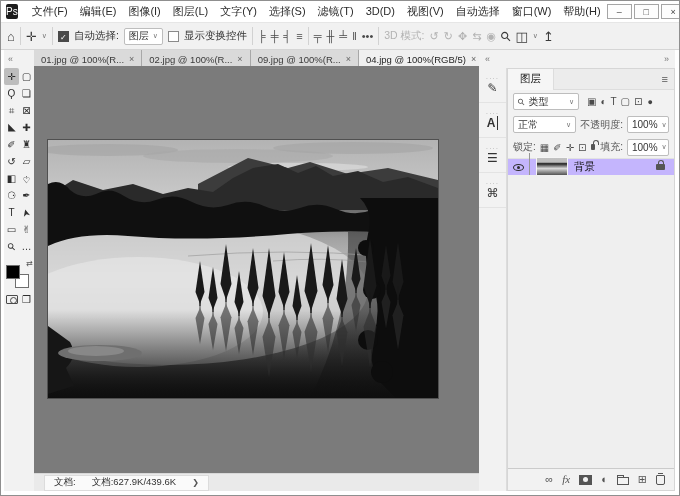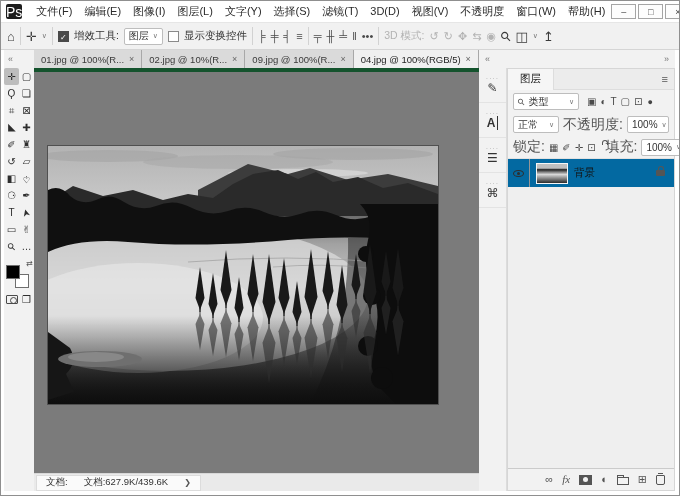--- a/index.html
+++ b/index.html
@@ -1,20 +1,20 @@
 <!DOCTYPE html>
 <html><head>
 <meta charset="utf-8">
 <style>
   *{box-sizing:border-box;margin:0;padding:0;font-family:"Liberation Sans","DejaVu Sans",sans-serif;-webkit-user-select:none}
   html,body{width:680px;height:496px;background:#d0d0d0}
   .window{width:680px;height:496px;border:1px solid #8f8f8f;background:#fff;display:flex;flex-direction:column;overflow:hidden}
   
   .menubar{height:22px;background:#fff;display:flex;align-items:center;padding:0 5px;gap:0;border-bottom:1px solid #e6e6e6;flex:0 0 auto}
-  .pslogo{width:17px;height:15px;background:#1d1d1d;color:#fff;font-size:14px;display:grid;place-items:center;border-radius:2px;margin-right:8px}
+  .pslogo{width:17px;height:15px;background:#1d1d1d;color:#fff;font-size:10px;display:grid;place-items:center;border-radius:2px;margin-right:8px}
   .menuitem{font-size:11px;color:#2b2b2b;padding:0 6px;line-height:21px;white-space:nowrap}
   .winctrls{margin-left:auto;display:flex;gap:2px}
   .wbtn{width:25px;height:15px;border:1px solid #a5a5a5;background:#fdfdfd;font-size:9px;color:#444;display:grid;place-items:center}
   
   .optionsbar{height:27px;background:#f1f1f1;border-bottom:1px solid #d5d5d5;display:flex;align-items:center;padding:0 6px;gap:5px;flex:0 0 auto;white-space:nowrap}
   .obicon{font-size:13px;color:#3a3a3a;display:inline-block;line-height:1}
   .vsep{width:1px;height:18px;background:#d2d2d2;flex:0 0 auto}
   .caret{font-size:7px;color:#777;display:inline-block}
   .cb{width:11px;height:11px;border:1px solid #8a8a8a;background:#fff;flex:0 0 auto;position:relative}
   .cb.on{background:#4a4a4a;border-color:#4a4a4a}
@@ -37,51 +37,51 @@
   .tcell.selected{background:#bdbdbd;border-radius:2px}
   .tg{font-size:10px;color:#2e2e2e;line-height:1;display:inline-block}
   .swatches{position:relative;width:28px;height:32px;margin:4px auto 0}
   .fgswatch{position:absolute;left:1px;top:6px;width:14px;height:14px;background:#000;border:1px solid #6e6e6e;z-index:2}
   .bgswatch{position:absolute;left:10px;top:15px;width:14px;height:14px;background:#fff;border:1px solid #6e6e6e;z-index:1}
   .swapicon{position:absolute;right:0;top:0;font-size:8px;color:#555}
   .qmask{width:12px;height:9px;border:1px solid #4a4a4a;border-radius:1px;position:relative}
   .qmask:after{content:"";position:absolute;left:3px;top:1px;width:5px;height:5px;border:1px solid #4a4a4a;border-radius:50%}
   
   .centercol{flex:1;display:flex;flex-direction:column;min-width:0}
-  .tabstrip{height:22px;background:#14532d;display:flex;flex:0 0 auto;overflow:hidden}
+  .tabstrip{height:16px;background:#14532d;display:flex;flex:0 0 auto;overflow:hidden}
   .tab{height:18px;display:flex;align-items:center;gap:5px;padding:0 7px;font-size:9.5px;color:#3a3a3a;background:#dadada;border-right:1px solid #a8a8a8;white-space:nowrap;cursor:pointer}
   .tab.active{background:#f0f0f0;color:#1f1f1f}
   .tabclose{font-size:9px;color:#666}
   .canvas{flex:1;background:#7b7b7b;position:relative;overflow:hidden}
   .photo{position:absolute;left:14px;top:74px;width:390px;height:258px;outline:1px solid rgba(0,0,0,.35)}
   .statusbar{height:18px;background:#eaeaea;display:flex;align-items:center;flex:0 0 auto;border-top:1px solid #d8d8d8}
-  .docfield{height:16px;background:#fafafa;border:1px solid #dcdcdc;display:flex;align-items:center;gap:16px;padding:0 9px;margin-left:2px;font-size:9.5px;color:#333}
+  .docfield{height:16px;background:#fafafa;border:1px solid #dcdcdc;display:flex;align-items:center;gap:16px;padding:0 9px;margin-left:10px;font-size:9.5px;color:#333}
   .chev{font-size:8px;color:#555}
   
   .dockcol{width:196px;display:flex;flex-direction:column;flex:0 0 auto}
   .dockheader{height:18px;background:#f2f2f2;display:flex;align-items:center;justify-content:space-between;padding:0 6px;font-size:9px;color:#777;flex:0 0 auto}
   .dockbody{flex:1;display:flex;min-height:0}
   .iconstrip{width:28px;background:#f2f2f2;border-right:1px solid #dcdcdc;display:flex;flex-direction:column;flex:0 0 auto}
   .dockitem{height:35px;display:flex;flex-direction:column;align-items:center;justify-content:center;border-bottom:1px solid #e3e3e3;cursor:pointer}
   .dockitem:before{content:"····";font-size:7px;line-height:5px;letter-spacing:1px;color:#bbb}
   .dicon{font-size:12px;color:#333;line-height:14px}
   .dicon.charA{border-right:1.5px solid #333;padding-right:2px;font-weight:bold}
   
   .layerspanel{flex:1;background:#f2f2f2;border:1px solid #d6d6d6;display:flex;flex-direction:column;min-width:0}
   .lp-tabs{height:21px;background:#ececec;display:flex;align-items:center;border-bottom:1px solid #ddd;flex:0 0 auto}
   .lp-tab{height:21px;display:flex;align-items:center;padding:0 12px;background:#f6f6f6;border-right:1px solid #ddd;font-size:10.5px;color:#222}
   .lp-menu{margin-left:auto;margin-right:6px;color:#555;font-size:11px;cursor:pointer}
   .lp-row{height:23px;display:flex;align-items:center;gap:4px;padding:0 5px;flex:0 0 auto}
   .lp-row.hairline{border-bottom:1px solid #e2e2e2}
-  .lp-label{font-size:14px;color:#555;white-space:nowrap}
+  .lp-label{font-size:10px;color:#555;white-space:nowrap}
   .ficon{font-size:10px;color:#4a4a4a}
   .fdot{font-size:9px;color:#454545;margin-left:1px}
   .lockicon{width:9px;height:6px;background:#555;position:relative;border-radius:1px;margin:0 1px}
   .lockicon:before{content:"";position:absolute;top:-4px;left:1.5px;width:4px;height:4px;border:1px solid #555;border-bottom:none;border-radius:3px 3px 0 0}
-  .layerrow{height:28px;background:#0369a1;display:flex;align-items:center;flex:0 0 auto;cursor:pointer}
+  .layerrow{height:16px;background:#c4b5fd;display:flex;align-items:center;flex:0 0 auto;cursor:pointer}
   .eyecell{width:22px;height:28px;border-right:1px solid #969696;display:grid;place-items:center;flex:0 0 auto}
   .eye{width:11px;height:7px;border:1px solid #2e2e2e;border-radius:50%;position:relative}
   .eye:after{content:"";position:absolute;left:3px;top:1px;width:3px;height:3px;background:#2e2e2e;border-radius:50%}
   .thumb{width:32px;height:21px;margin:0 6px;border:1px solid #f5f5f5;background:linear-gradient(180deg,#c2c2c2 0%,#bdbdbd 22%,#1f1f1f 30%,#6e6e6e 40%,#d8d8d8 55%,#8a8a8a 75%,#2a2a2a 100%)}
   .layername{font-size:10.5px;color:#141414}
   .layerlock{margin-left:auto;margin-right:9px}
   .layersbody{flex:1;background:#efefef}
   .lp-bottom{height:22px;border-top:1px solid #cbcbcb;display:flex;align-items:center;justify-content:flex-end;gap:9px;padding:0 9px;flex:0 0 auto}
   .bicon{font-size:11px;color:#555;line-height:1;cursor:pointer}
   .fx{font-style:italic;font-family:"Liberation Serif","DejaVu Serif",serif;font-size:11px}
@@ -101,38 +101,38 @@
     <div class="pslogo">Ps</div>
     <span class="menuitem">文件(F)</span>
     <span class="menuitem">编辑(E)</span>
     <span class="menuitem">图像(I)</span>
     <span class="menuitem">图层(L)</span>
     <span class="menuitem">文字(Y)</span>
     <span class="menuitem">选择(S)</span>
     <span class="menuitem">滤镜(T)</span>
     <span class="menuitem">3D(D)</span>
     <span class="menuitem">视图(V)</span>
-    <span class="menuitem">不透明度</span>
+    <span class="menuitem">自动选择</span>
     <span class="menuitem">窗口(W)</span>
     <span class="menuitem">帮助(H)</span>
     <div class="winctrls">
       <div class="wbtn">–</div>
       <div class="wbtn">□</div>
       <div class="wbtn">×</div>
     </div>
   </div>
 
   <div class="optionsbar">
     <span class="obicon">⌂</span>
     <span class="vsep"></span>
     <span class="obicon">✛</span>
     <span class="caret">∨</span>
     <span class="vsep"></span>
     <span class="cb on"></span>
-    <span class="oblabel">增效工具:</span>
+    <span class="oblabel">自动选择:</span>
     <span class="sel">
       <span>图层</span>
       <span class="caret">∨</span>
     </span>
     <span class="cb"></span>
     <span class="oblabel">显示变换控件</span>
     <span class="vsep"></span>
     <span class="alicon">╞</span>
     <span class="alicon">╪</span>
     <span class="alicon">╡</span>
@@ -243,21 +243,21 @@
       </div>
     </div>
 
     <div class="centercol">
       <div class="tabstrip">
         <div class="tab">
           <span>01.jpg @ 100%(R...</span>
           <span class="tabclose">×</span>
         </div>
         <div class="tab">
-          <span>02.jpg @ 10%(R...</span>
+          <span>02.jpg @ 100%(R...</span>
           <span class="tabclose">×</span>
         </div>
         <div class="tab">
           <span>09.jpg @ 100%(R...</span>
           <span class="tabclose">×</span>
         </div>
         <div class="tab active">
           <span>04.jpg @ 100%(RGB/5)</span>
           <span class="tabclose">×</span>
         </div>

